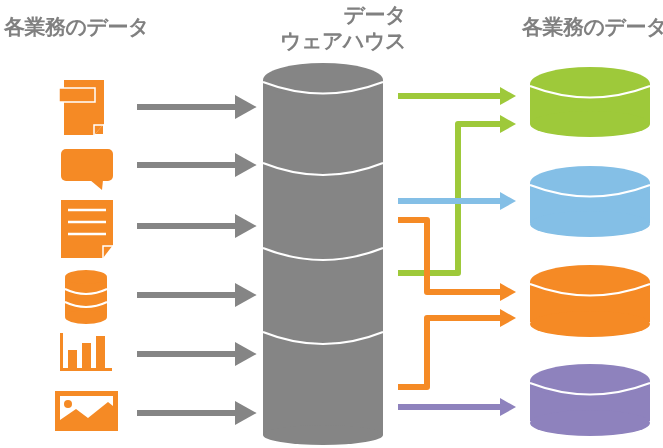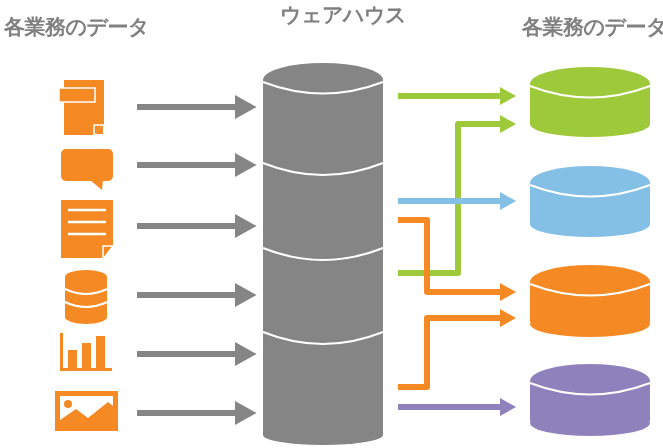--- a/index.html
+++ b/index.html
@@ -10,20 +10,21 @@
   #lbl-sources { left: 4px; top: 14px; }
   #lbl-warehouse { left: 246px; top: 2px; width: 160px; }
   #lbl-marts { left: 522px; top: 14px; }
   svg { position: absolute; left: 0; top: 0; }
 </style>
 </head>
 <body>
 
 <div class="label" id="lbl-sources">各業務のデータ</div>
 <div class="label" id="lbl-warehouse">
+  <div>データ</div>
   <div>ウェアハウス</div>
 </div>
 <div class="label" id="lbl-marts">各業務のデータ</div>
 
 <svg width="663" height="448" viewBox="0 0 663 448">
   <defs>
     <marker id="ah-gray" markerWidth="4" markerHeight="4" refX="0" refY="2" orient="auto" markerUnits="strokeWidth">
       <path d="M0,0 L3.6,2 L0,4 Z" fill="#858585"></path>
     </marker>
   </defs>

